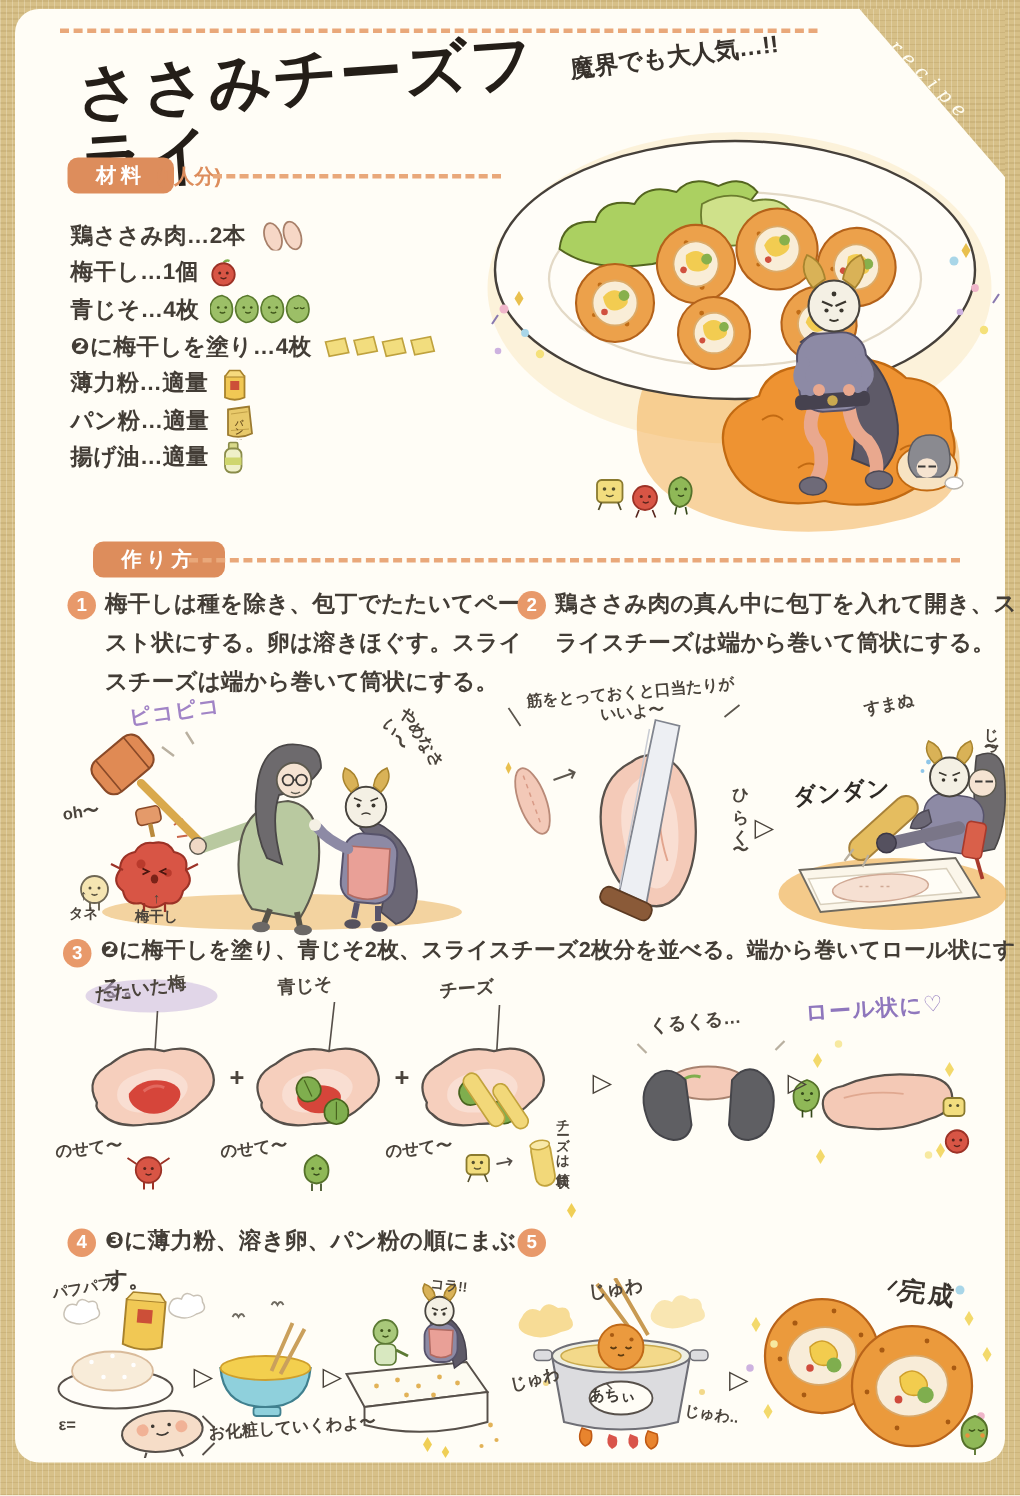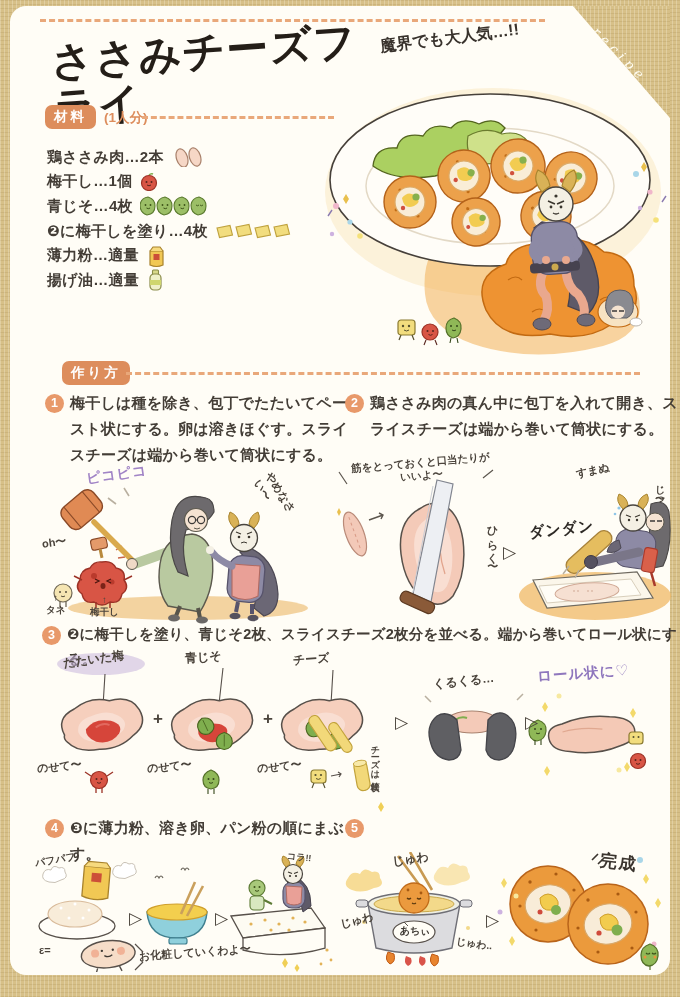--- a/index.html
+++ b/index.html
@@ -15,21 +15,21 @@
     background-color:#d7c088;
     background-image:
       repeating-linear-gradient(90deg, rgba(255,252,240,.25) 0 1px, rgba(0,0,0,0) 1px 4px),
       repeating-linear-gradient(0deg, rgba(146,117,58,.16) 0 1px, rgba(0,0,0,0) 1px 4px)}
   .ribbon-text{position:absolute;left:30px;top:18px;transform:rotate(45deg);transform-origin:left top;
     color:#fffdf2;font-family:"DejaVu Serif",serif;font-style:italic;font-size:13px;letter-spacing:5px}
   .title{position:absolute;left:52px;top:28px;width:330px;font-size:42px;font-weight:800;color:#241e18;
     transform:rotate(-4deg);letter-spacing:1px;margin:0;line-height:1.1}
   .top-note{position:absolute;left:380px;top:28px;font-size:16px;font-weight:700;color:#38322c;transform:rotate(-7deg)}
   .badge{position:absolute;background:#dd8d5c;color:#fff;font-size:13.5px;font-weight:700;letter-spacing:3px;
-    padding:3px 9px;border-radius:7px}
+    padding:3px 19px;border-radius:7px}
   .badge-mat{left:45px;top:105px}
   .badge-mak{left:62px;top:361px}
   .serving{position:absolute;left:104px;top:109px;color:#dd8d5c;font-size:13.5px;font-weight:700}
   .dash{position:absolute;border-top:3px dashed #e9a87a;height:0}
   .dash-top{left:40px;top:19px;width:505px}
   .dash-ing{left:142px;top:116px;width:192px}
   .dash-mak{left:126px;top:372px;width:514px}
   .ing-list{position:absolute;left:45px;top:143px;width:310px;list-style:none;margin:2px;padding:0}
   .ing{display:flex;align-items:center;gap:7px;height:24.6px;font-size:15px;font-weight:600;letter-spacing:.3px}
   .step{position:absolute;font-size:15px;line-height:1.72;font-weight:600;padding-left:25px;letter-spacing:.2px}
@@ -82,21 +82,21 @@
   .l-pafu{left:0;top:2px;font-size:10px;transform:rotate(-10deg)}
   .a-s4a{left:94px;top:56px}
   .a-s4b{left:180px;top:56px}
   .l-kora{left:252px;top:0;font-size:9px;transform:rotate(6deg)}
   .l-eps{left:4px;top:92px;font-size:11px}
   .l-keshou{left:104px;top:94px;font-size:11px;transform:rotate(-4deg)}
   
   .l-juwa1{left:52px;top:0;font-size:12px;transform:rotate(-8deg)}
   .l-juwa2{left:0;top:62px;font-size:11px;transform:rotate(-14deg)}
   .l-juwa3{left:116px;top:86px;font-size:10px;transform:rotate(8deg)}
-  .l-achii{left:53px;top:73px;width:44px;font-size:10px;text-align:center;color:#3f3a34}
+  .l-achii{left:53px;top:73px;width:44px;font-size:10px;text-align:left;color:#3f3a34}
   .a-s5{left:146px;top:58px}
   .l-kansei{left:260px;top:0;font-size:17px;color:#3a342e;transform:rotate(7deg);letter-spacing:2px}
 </style>
 </head>
 <body>
 
 <div class="page">
   <div class="card"></div>
   <div class="dash dash-top"></div>
 
@@ -299,20 +299,28 @@
           <path d="M40,5 l13,-2.5 l2.5,9.5 l-13,2.5 z" fill="#f2dd7e" stroke="#bfa23e" stroke-width="1.1"></path>
           <path d="M59,4 l13,-2.5 l2.5,9.5 l-13,2.5 z" fill="#f2dd7e" stroke="#bfa23e" stroke-width="1.1"></path>
         </svg>
       </li>
     <li class="ing">
         <span>薄力粉…適量</span>
       <svg width="21" height="24" viewBox="0 0 21 24">
           <path d="M4,7 h13 v14 q-6.5,3 -13,0 z" fill="#f1c854" stroke="#a8822c" stroke-width="1.2"></path>
           <path d="M4,7 l3,-4 h7 l3,4" fill="#f7da7e" stroke="#a8822c" stroke-width="1.1"></path>
           <rect x="7.5" y="10" width="6" height="6" fill="#cc4f38"></rect>
+        </svg>
+      </li>
+    <li class="ing">
+        <span>パン粉…適量</span>
+      <svg width="25" height="26" viewBox="0 0 25 26">
+          <path d="M5,6 l14,-2 l2,18 q-8,4 -16,1 z" fill="#e8c96a" stroke="#9c7b30" stroke-width="1.2"></path>
+          <path d="M7,9 l11,-1.5 M7,20 l12,-1" stroke="#c2a148" stroke-width=".8"></path>
+          <text x="12" y="8" font-size="5.5" writing-mode="tb" fill="#6b4f1e">パン粉</text>
         </svg>
       </li>
     <li class="ing">
         <span>揚げ油…適量</span>
       <svg width="19" height="26" viewBox="0 0 19 26">
           <rect x="6.5" y="3" width="6" height="5" rx="1" fill="#d8d98a" stroke="#8a8c4a" stroke-width="1.1"></rect>
           <rect x="4" y="7" width="11" height="16" rx="4" fill="#eff0c8" stroke="#8a8c4a" stroke-width="1.2"></rect>
           <rect x="4" y="13" width="11" height="5" fill="#cfd66e"></rect>
         </svg>
       </li>

